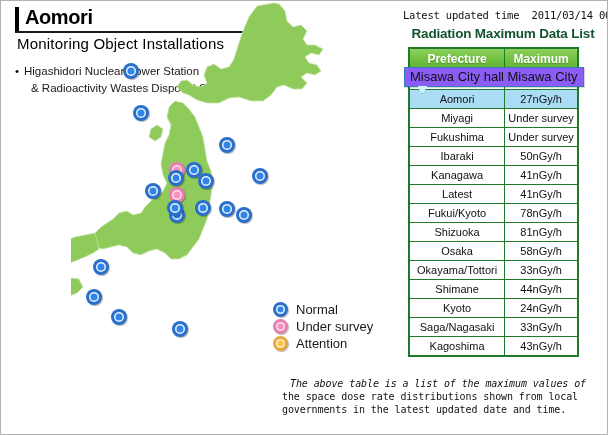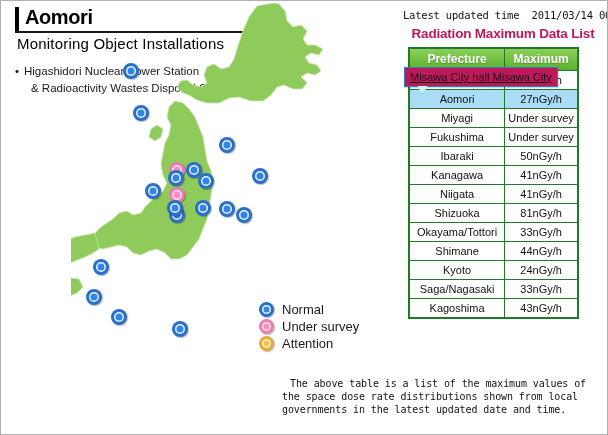--- a/index.html
+++ b/index.html
@@ -41,37 +41,37 @@
     border-radius:50%;
   }
   .m-normal{background:#2a6fc9;box-shadow:1px 1px 1px rgba(0,0,0,.28);}
   .m-normal::after{background:#2f86e8;box-shadow:inset 0 0 0 1.5px #e8f1fb;}
   .m-survey{background:#e87fae;box-shadow:1px 1px 1px rgba(0,0,0,.28);}
   .m-survey::after{background:#f98ec0;box-shadow:inset 0 0 0 1.5px #fbe2ee;}
   .m-attention{background:#e8a93c;box-shadow:1px 1px 1px rgba(0,0,0,.28);}
   .m-attention::after{background:#fcc14d;box-shadow:inset 0 0 0 1.5px #fdf0cf;}
 
   
-  #legend{position:absolute;left:258px;top:300px;width:120px;}
+  #legend{position:absolute;left:272px;top:300px;width:120px;}
   .legend-row{position:relative;height:17px;line-height:17px;}
   .legend-dot{position:absolute;left:0;top:1px;width:15px;height:15px;border-radius:50%;}
   .legend-dot::after{content:"";position:absolute;left:3px;top:3px;width:9px;height:9px;border-radius:50%;}
   .legend-label{position:absolute;left:23px;top:0;font-size:13px;color:#1a1a1a;}
 
   
   #right-panel{position:absolute;left:398px;top:0;width:208px;height:435px;}
   #updated-time{
     position:absolute;left:4px;top:8px;
     font-size:10.5px;color:#111;
     font-family:"DejaVu Sans Mono","Liberation Mono",monospace;
     letter-spacing:-0.2px;white-space:nowrap;
   }
   #list-title{
     position:absolute;left:0;top:25px;width:208px;text-align:center;
-    font-size:13.5px;font-weight:bold;color:#be185d;letter-spacing:-0.2px;
+    font-size:13.5px;font-weight:bold;color:#14532d;letter-spacing:-0.2px;
   }
 
   #data-table{
     position:absolute;left:9px;top:46px;width:171px;
     border:2px solid #1f7a2a;border-collapse:collapse;background:#fff;
   }
   #data-table td,#data-table th{
     border:1px solid #1f7a2a;
     font-size:11px;color:#111;text-align:center;
     height:18px;line-height:18px;padding:0;
@@ -83,42 +83,41 @@
   }
   #data-table th:first-child{border-top-left-radius:5px;}
   #data-table th:last-child{border-top-right-radius:5px;}
   .col-pref{width:96px;}
   .col-max{width:74px;}
   tr.selected td{background:#aadcf5;}
 
   
   #tooltip{
     position:absolute;left:5px;top:66px;z-index:30;
-    background:#be185d;border:1px solid #2f7fb8;
-    font-size:11px;color:#111;
+    background:#8b5cf6;border:1px solid #2f7fb8;
+    font-size:13px;color:#111;
     padding:2px 5px;white-space:nowrap;line-height:14px;
     box-shadow:1px 1px 1px rgba(0,0,0,.15);
-    text-decoration:underline;
   }
   #tooltip-tail{
     position:absolute;left:18px;top:85px;z-index:31;
     width:9px;height:7px;
     background:#ccf3fb;
     border-left:1px solid #2f7fb8;border-right:1px solid #2f7fb8;
     border-bottom:1px solid #2f7fb8;
     clip-path:polygon(0 0,100% 0,45% 100%);
   }
 
   
   #footer-note{
     position:absolute;left:281px;top:376px;width:320px;
     font-family:"DejaVu Sans Mono","Liberation Mono",monospace;
     font-size:10px;line-height:13px;color:#111;letter-spacing:-0.1px;
   }
-  #footer-note .l1{text-indent:8px;}
+  #footer-note .l1{text-indent:8px;font-style:italic;}
 </style>
 </head>
 <body>
 
 <div id="page">
 
   <div id="left-panel">
 
     <div id="title-row">
       <div id="title-bar"></div>
@@ -240,26 +239,34 @@
           </tr>
           <tr>
             <td class="col-pref">Ibaraki</td>
             <td class="col-max">50nGy/h</td>
           </tr>
           <tr>
             <td class="col-pref">Kanagawa</td>
             <td class="col-max">41nGy/h</td>
           </tr>
           <tr>
-            <td class="col-pref">Niigata</td>
+            <td class="col-pref">Latest</td>
             <td class="col-max">41nGy/h</td>
+          </tr>
+          <tr>
+            <td class="col-pref">Fukui/Kyoto</td>
+            <td class="col-max">78nGy/h</td>
           </tr>
           <tr>
             <td class="col-pref">Shizuoka</td>
             <td class="col-max">81nGy/h</td>
+          </tr>
+          <tr>
+            <td class="col-pref">Osaka</td>
+            <td class="col-max">58nGy/h</td>
           </tr>
           <tr>
             <td class="col-pref">Okayama/Tottori</td>
             <td class="col-max">33nGy/h</td>
           </tr>
           <tr>
             <td class="col-pref">Shimane</td>
             <td class="col-max">44nGy/h</td>
           </tr>
           <tr>

